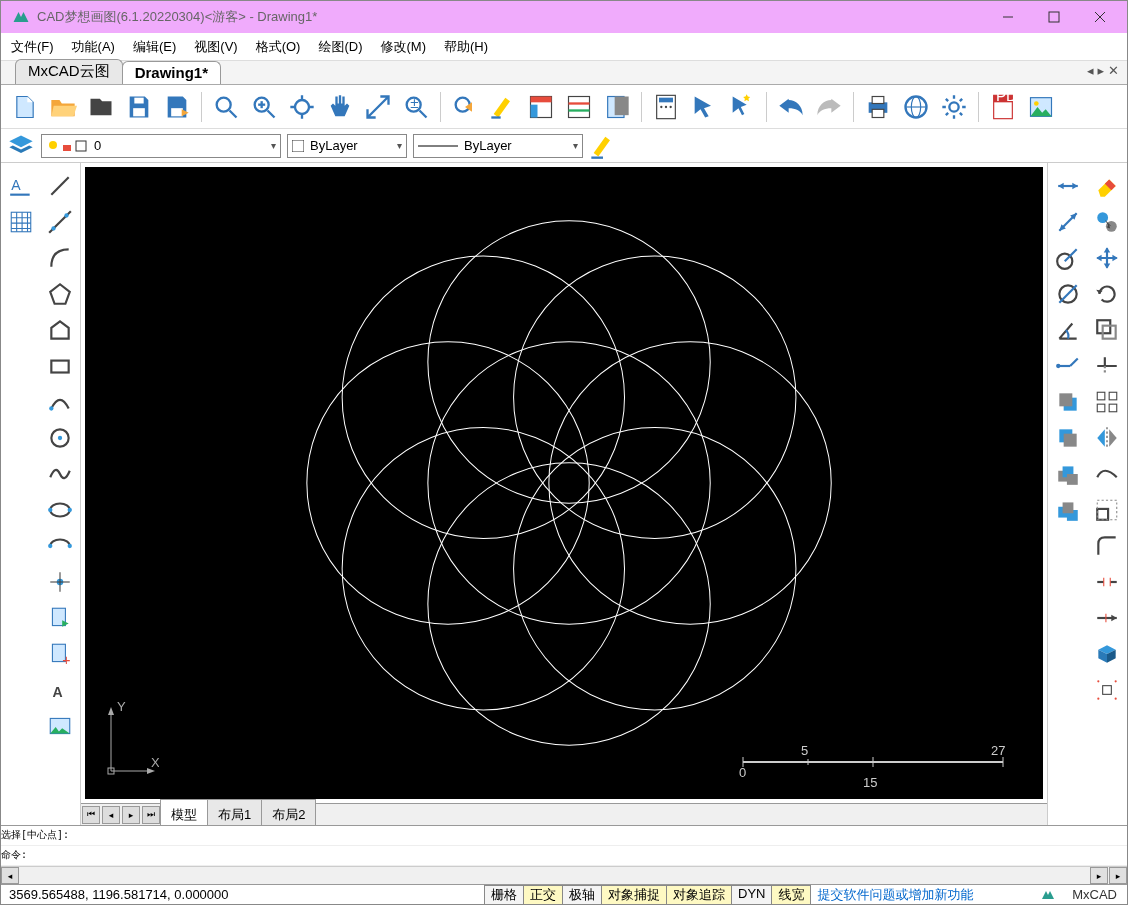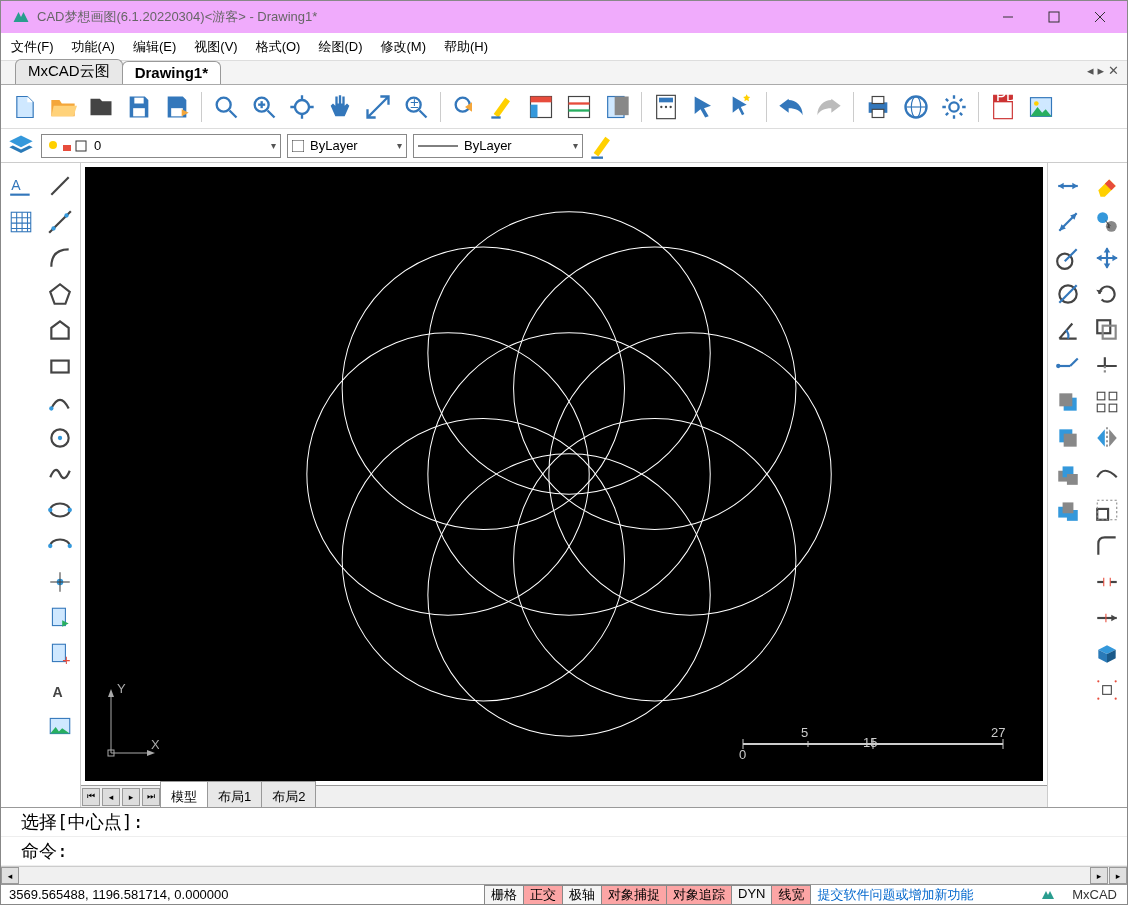--- a/index.html
+++ b/index.html
@@ -29,28 +29,28 @@
 .tool { width:34px; height:34px; display:flex; align-items:center; justify-content:center; cursor:pointer; border:1px solid transparent; border-radius:2px; }
 .tool svg { width:26px; height:26px; }
 .canvas-wrap { flex:1; display:flex; flex-direction:column; }
 .canvas-area { flex:1; background:#000; position:relative; margin:4px; }
 .tab-strip { height:22px; display:flex; align-items:center; background:#f0f0f0; border-top:1px solid #999; font-size:12px; }
 .tab-strip .navbtn { width:18px; height:18px; border:1px solid #999; margin:0 1px; display:flex; align-items:center; justify-content:center; font-size:9px; background:#ddd; cursor:pointer; }
 .tab-strip .ltab { padding:6px 10px; border:1px solid #999; border-bottom:none; background:#e8e8e8; cursor:pointer; margin-left:-1px; }
 .tab-strip .ltab.active { background:#fff; }
 .right-tools { width:80px; display:flex; border-left:1px solid #ccc; }
 .cmdline { border-top:1px solid #999; background:#fff; }
-.cmdline .line { padding:2px 20px; font-size:18px; font-family:SimSun,monospace; border-bottom:1px solid #eee; min-height:20px; }
+.cmdline .line { padding:2px 0; font-size:10px; font-family:SimSun,monospace; border-bottom:1px solid #eee; min-height:20px; }
 .cmdline .scroll { height:18px; background:#f0f0f0; border-top:1px solid #ccc; position:relative; }
 .cmdline .scroll .sbtn { position:absolute; top:0; width:18px; height:17px; border:1px solid #999; background:#e0e0e0; display:flex; align-items:center; justify-content:center; font-size:9px; }
 .statusbar { height:20px; display:flex; align-items:center; border-top:1px solid #999; font-size:13px; padding:0 4px; gap:0; }
 .statusbar .coords { width:480px; padding-left:4px; }
 .statusbar .toggles { display:flex; }
 .statusbar .toggle { padding:0 6px; border:1px solid #888; margin-left:-1px; background:#f4f4f4; cursor:pointer; white-space:nowrap; }
-.statusbar .toggle.on { background:#fca5a5; }
+.statusbar .toggle.on { background:#fef9c3; }
 .statusbar .link { color:#0066cc; margin-left:6px; cursor:pointer; white-space:nowrap; }
 .statusbar .brand { margin-left:auto; display:flex; align-items:center; gap:16px; padding-right:6px; color:#333; }
 .scale-bar { position:absolute; bottom:20px; right:30px; color:#ccc; font-size:11px; }
 .ucs-icon { position:absolute; bottom:18px; left:14px; }
 </style>
 </head>
 <body>
 
 <div class="titlebar">
   <svg class="logo" viewBox="0 0 24 24">
@@ -450,21 +450,21 @@
       <div class="scale-bar">
         <svg width="280" height="30">
           <line x1="10" y1="15" x2="270" y2="15" stroke="#ccc" stroke-width="2"></line>
           <line x1="10" y1="10" x2="10" y2="20" stroke="#ccc"></line>
           <line x1="140" y1="10" x2="140" y2="20" stroke="#ccc"></line>
           <line x1="270" y1="10" x2="270" y2="20" stroke="#ccc"></line>
           <line x1="75" y1="12" x2="75" y2="18" stroke="#ccc"></line>
         </svg>
         <div style="position:absolute;top:-4px;left:68px">5</div>
         <div style="position:absolute;top:18px;left:6px">0</div>
-        <div style="position:absolute;top:6px;left:130px">15</div>
+        <div style="position:absolute;top:28px;left:130px">15</div>
         <div style="position:absolute;top:-4px;left:258px">27</div>
       </div>
     </div>
     <div class="tab-strip">
       <div class="navbtn">⏮</div>
       <div class="navbtn">◂</div>
       <div class="navbtn">▸</div>
       <div class="navbtn">⏭</div>
       <div class="ltab active">模型</div>
       <div class="ltab">布局1</div>

